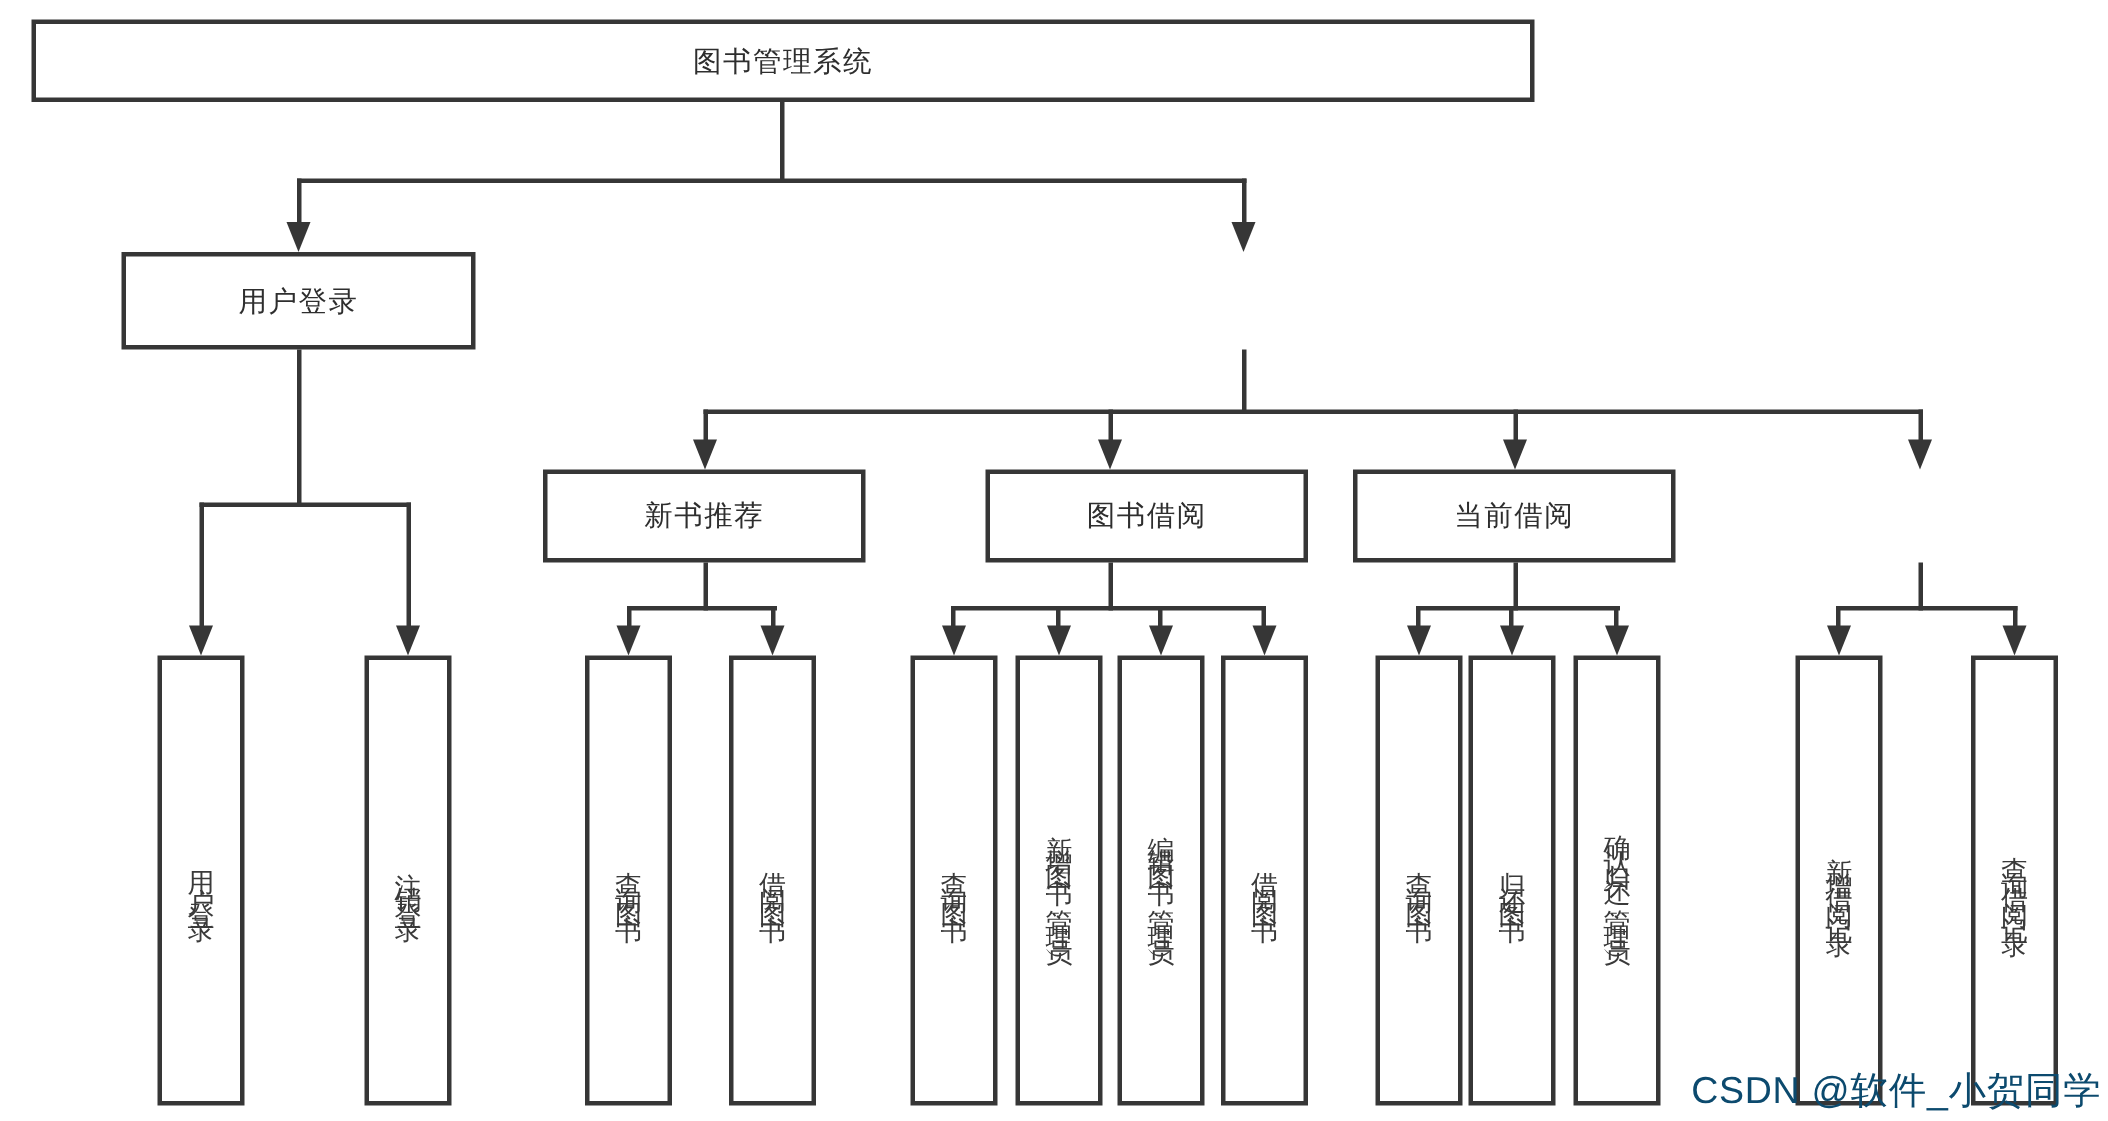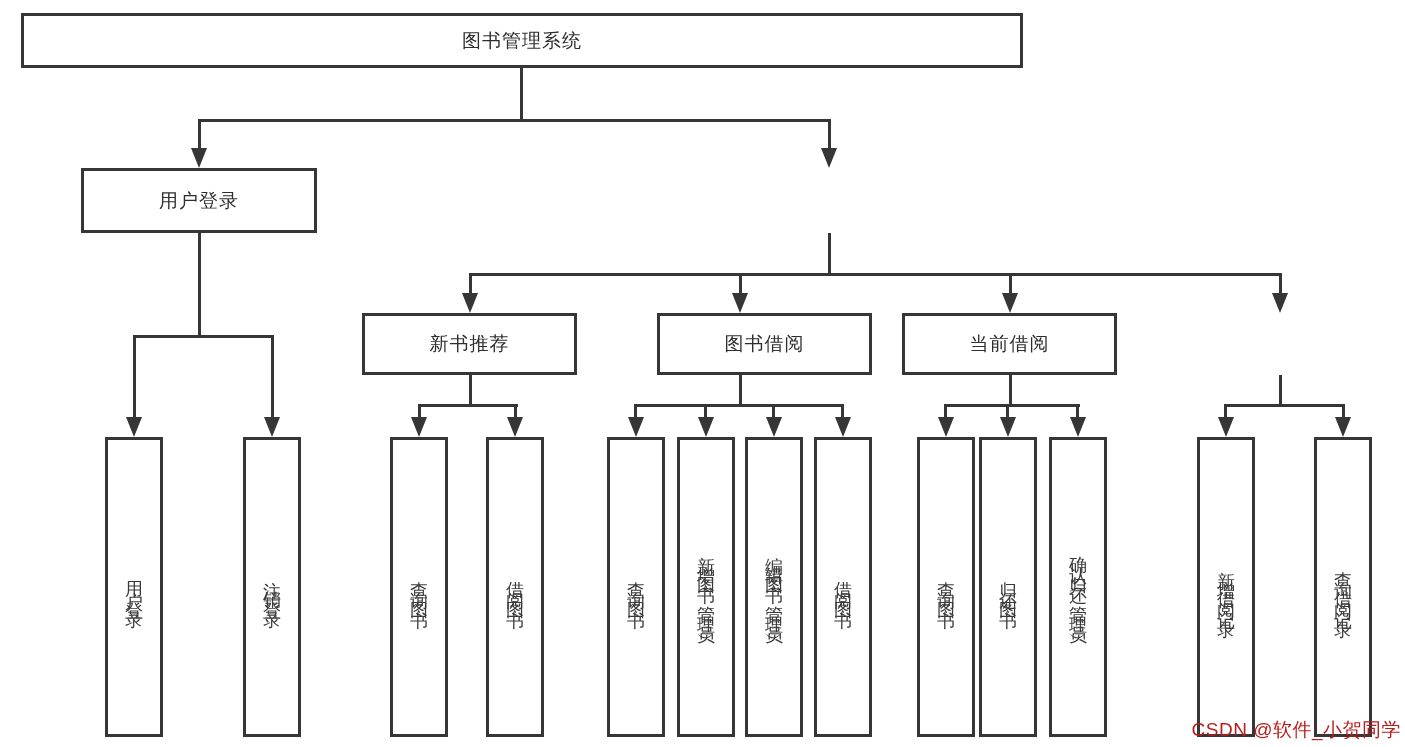--- a/index.html
+++ b/index.html
@@ -41,22 +41,22 @@
     width: 0;
     height: 0;
     border-left: 8px solid transparent;
     border-right: 8px solid transparent;
     border-top: 20px solid #363636;
   }
   #watermark {
     position: absolute;
     right: 4px;
     bottom: 4px;
-    font-size: 19px;
-    color: #b91c1c;
+    font-size: 25px;
+    color: #0c4a6e;
     letter-spacing: 0.5px;
     white-space: nowrap;
   }
 </style>
 </head>
 <body>
 
 <div id="canvas">
 
   <div class="box" style="left:21px; top:13px; width:1002px; height:55px;">

